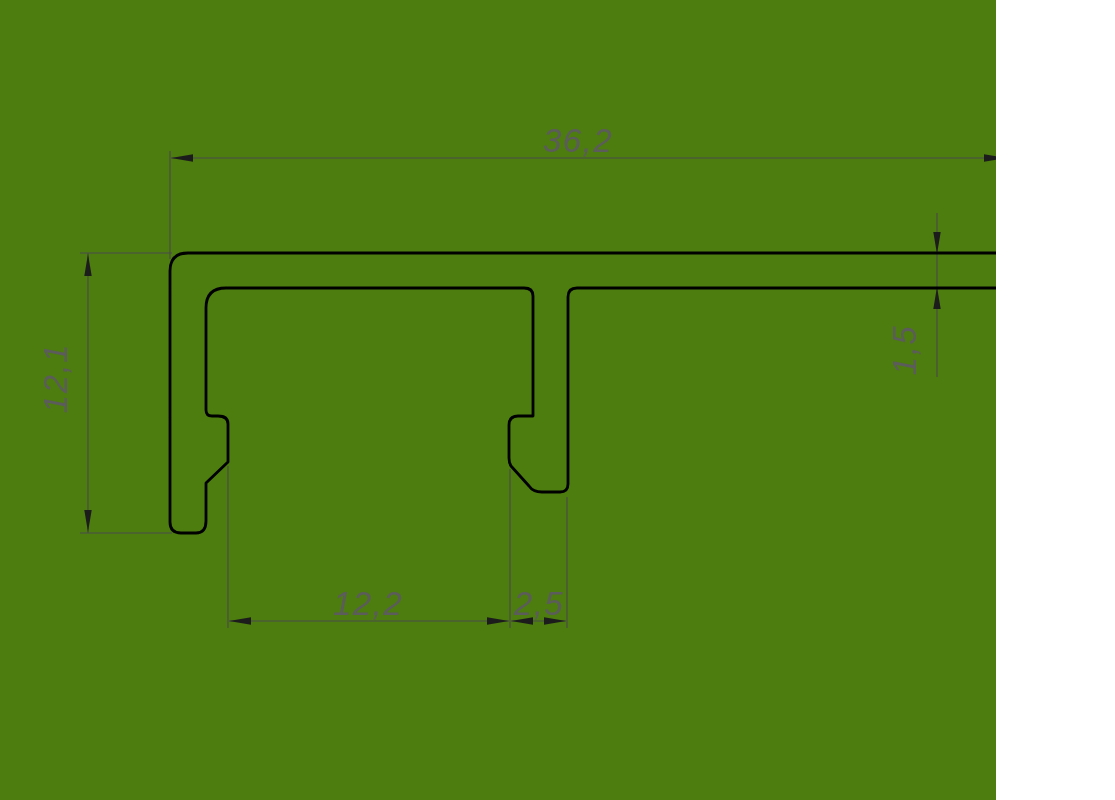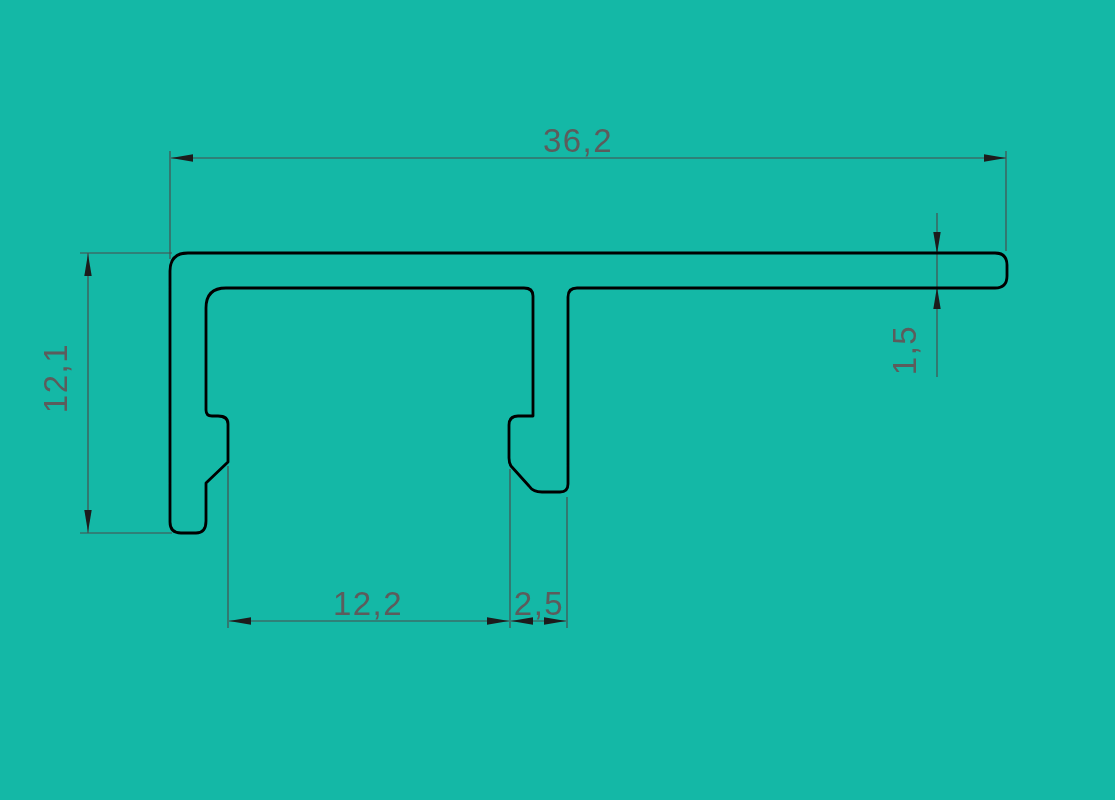--- a/index.html
+++ b/index.html
@@ -2,25 +2,26 @@
 <html><head>
 <meta charset="utf-8">
 <style>
   html, body {
     margin: 0;
     padding: 0;
     background: #ffffff;
   }
   #canvas {
     position: relative;
-    width: 1115px;
+    width: 996px;
     height: 800px;
-    background: #14b8a6;
+    background: #4d7c0f;
     overflow: hidden;
     font-family: "Liberation Sans", sans-serif;
+    font-style: italic;
   }
   svg { display: block; }
   .profile-stroke {
     fill: none;
     stroke: #000000;
     stroke-width: 2.8;
     stroke-linejoin: round;
     stroke-linecap: round;
   }
   .dim-line {

